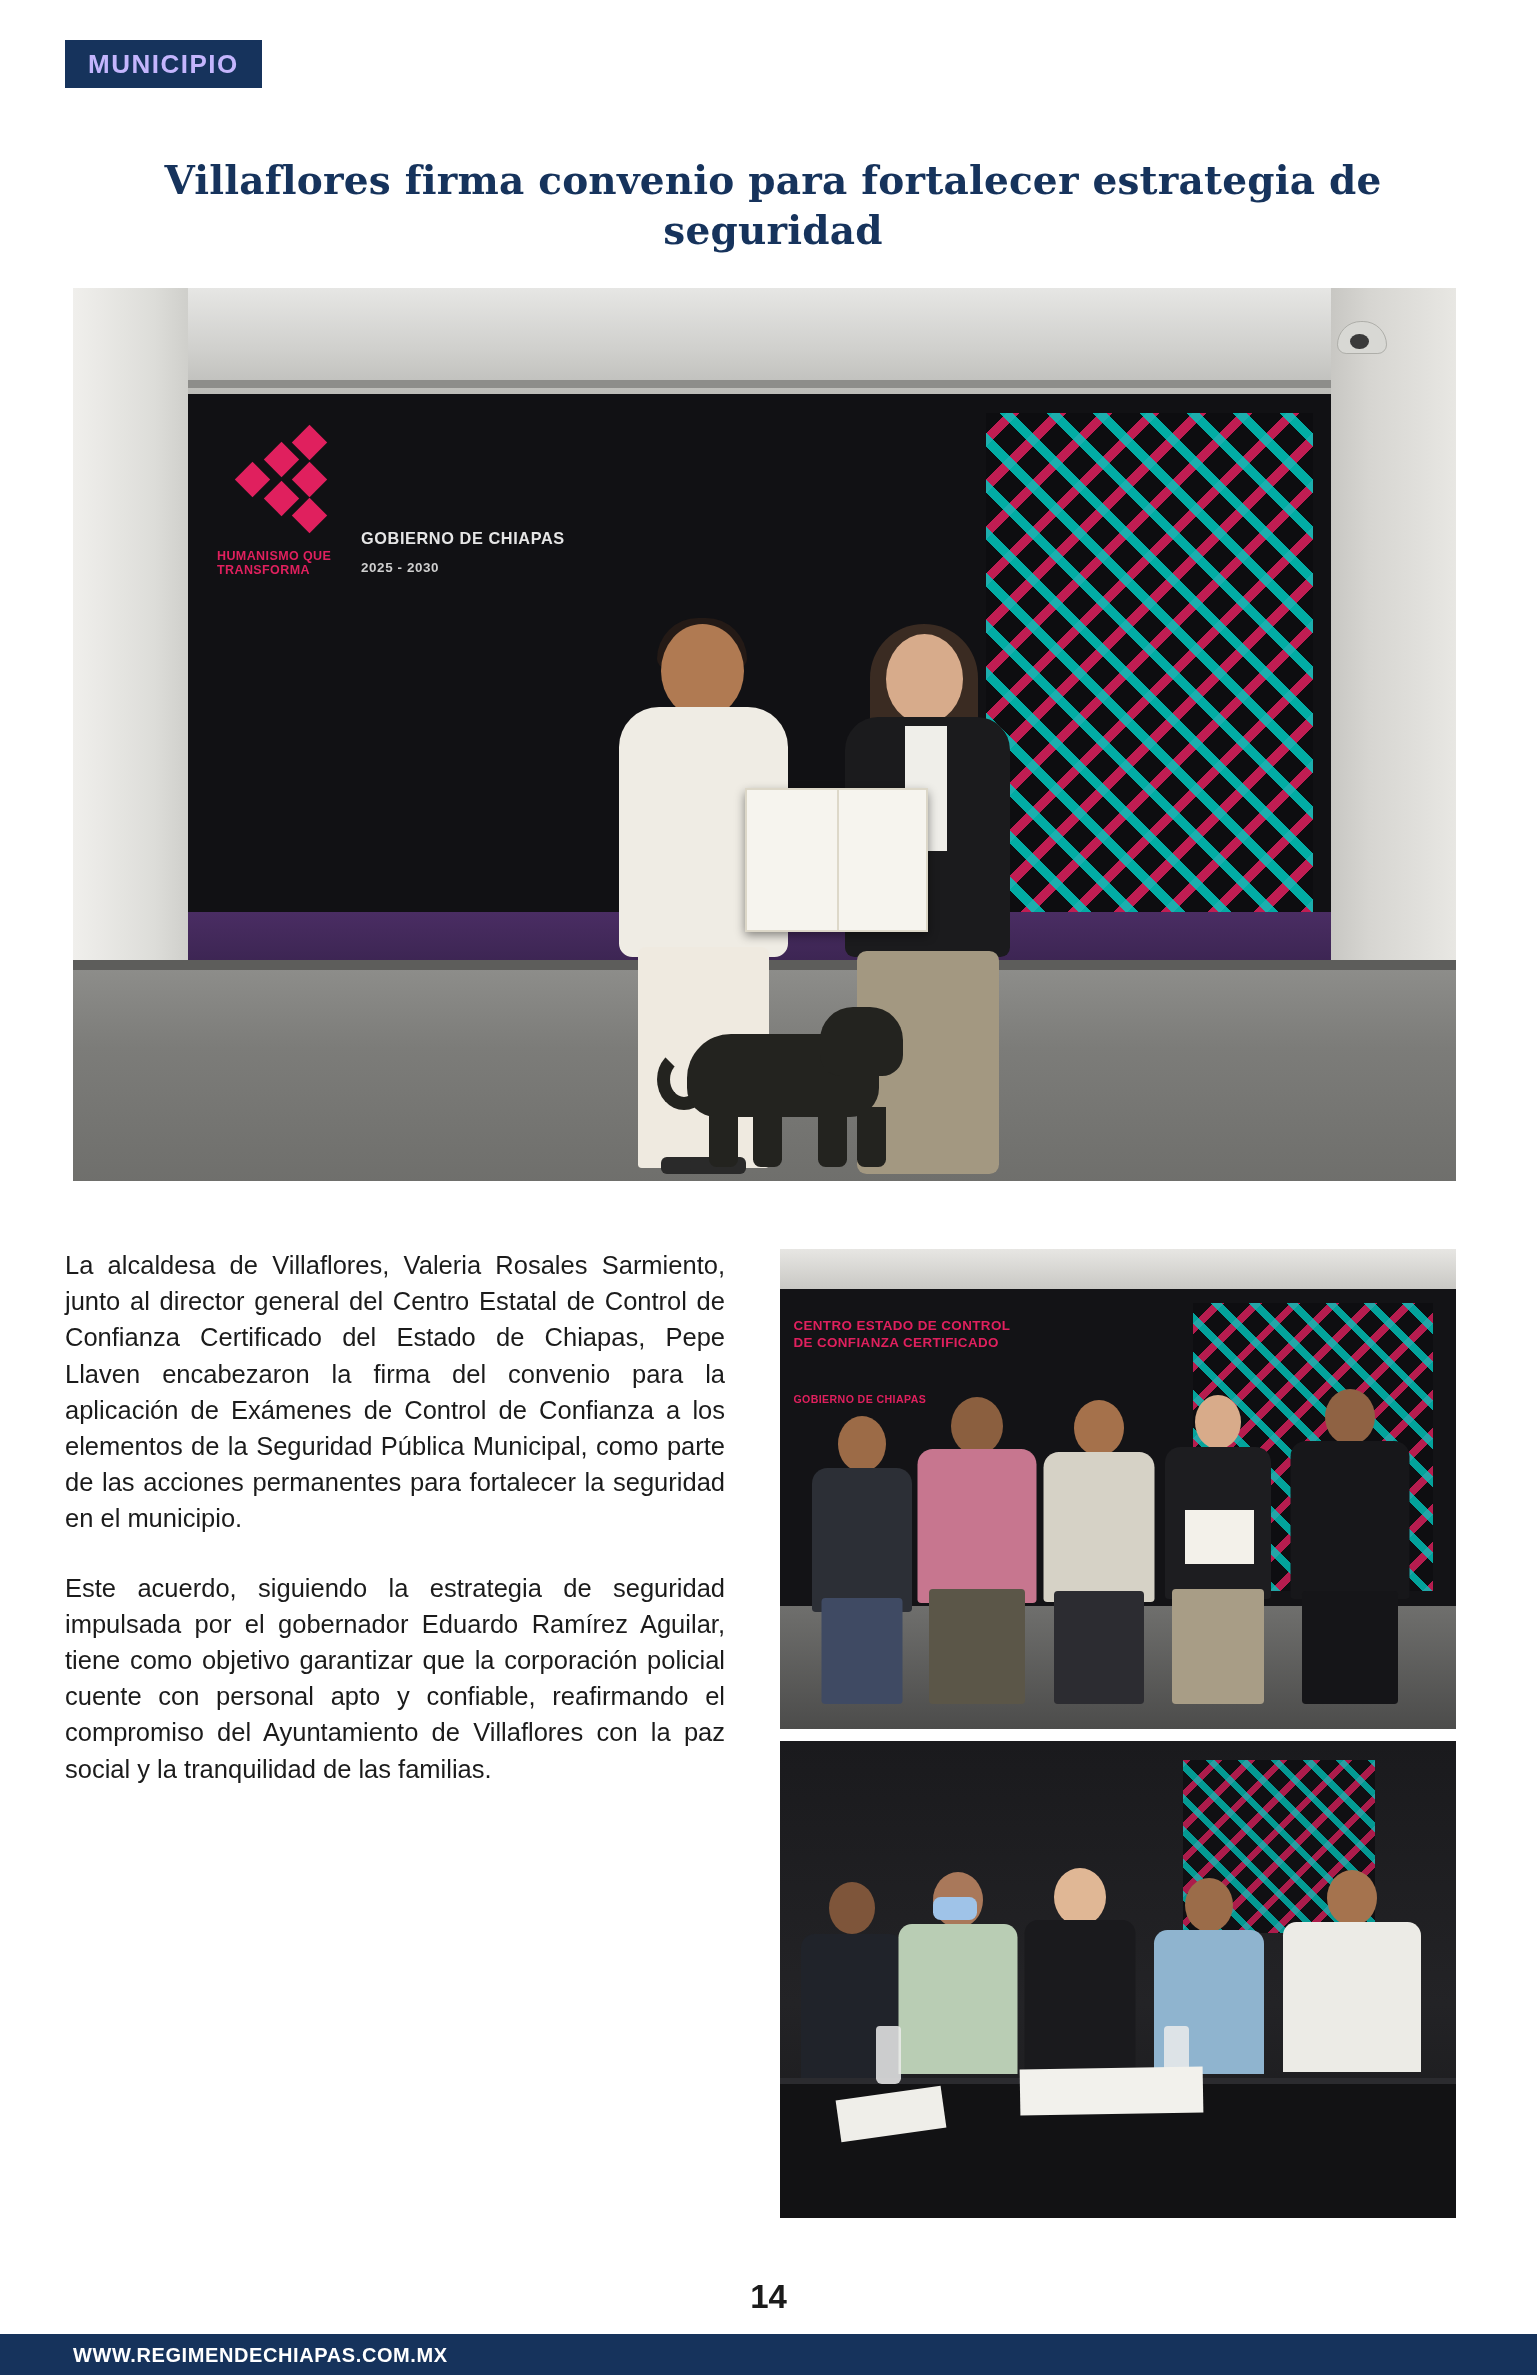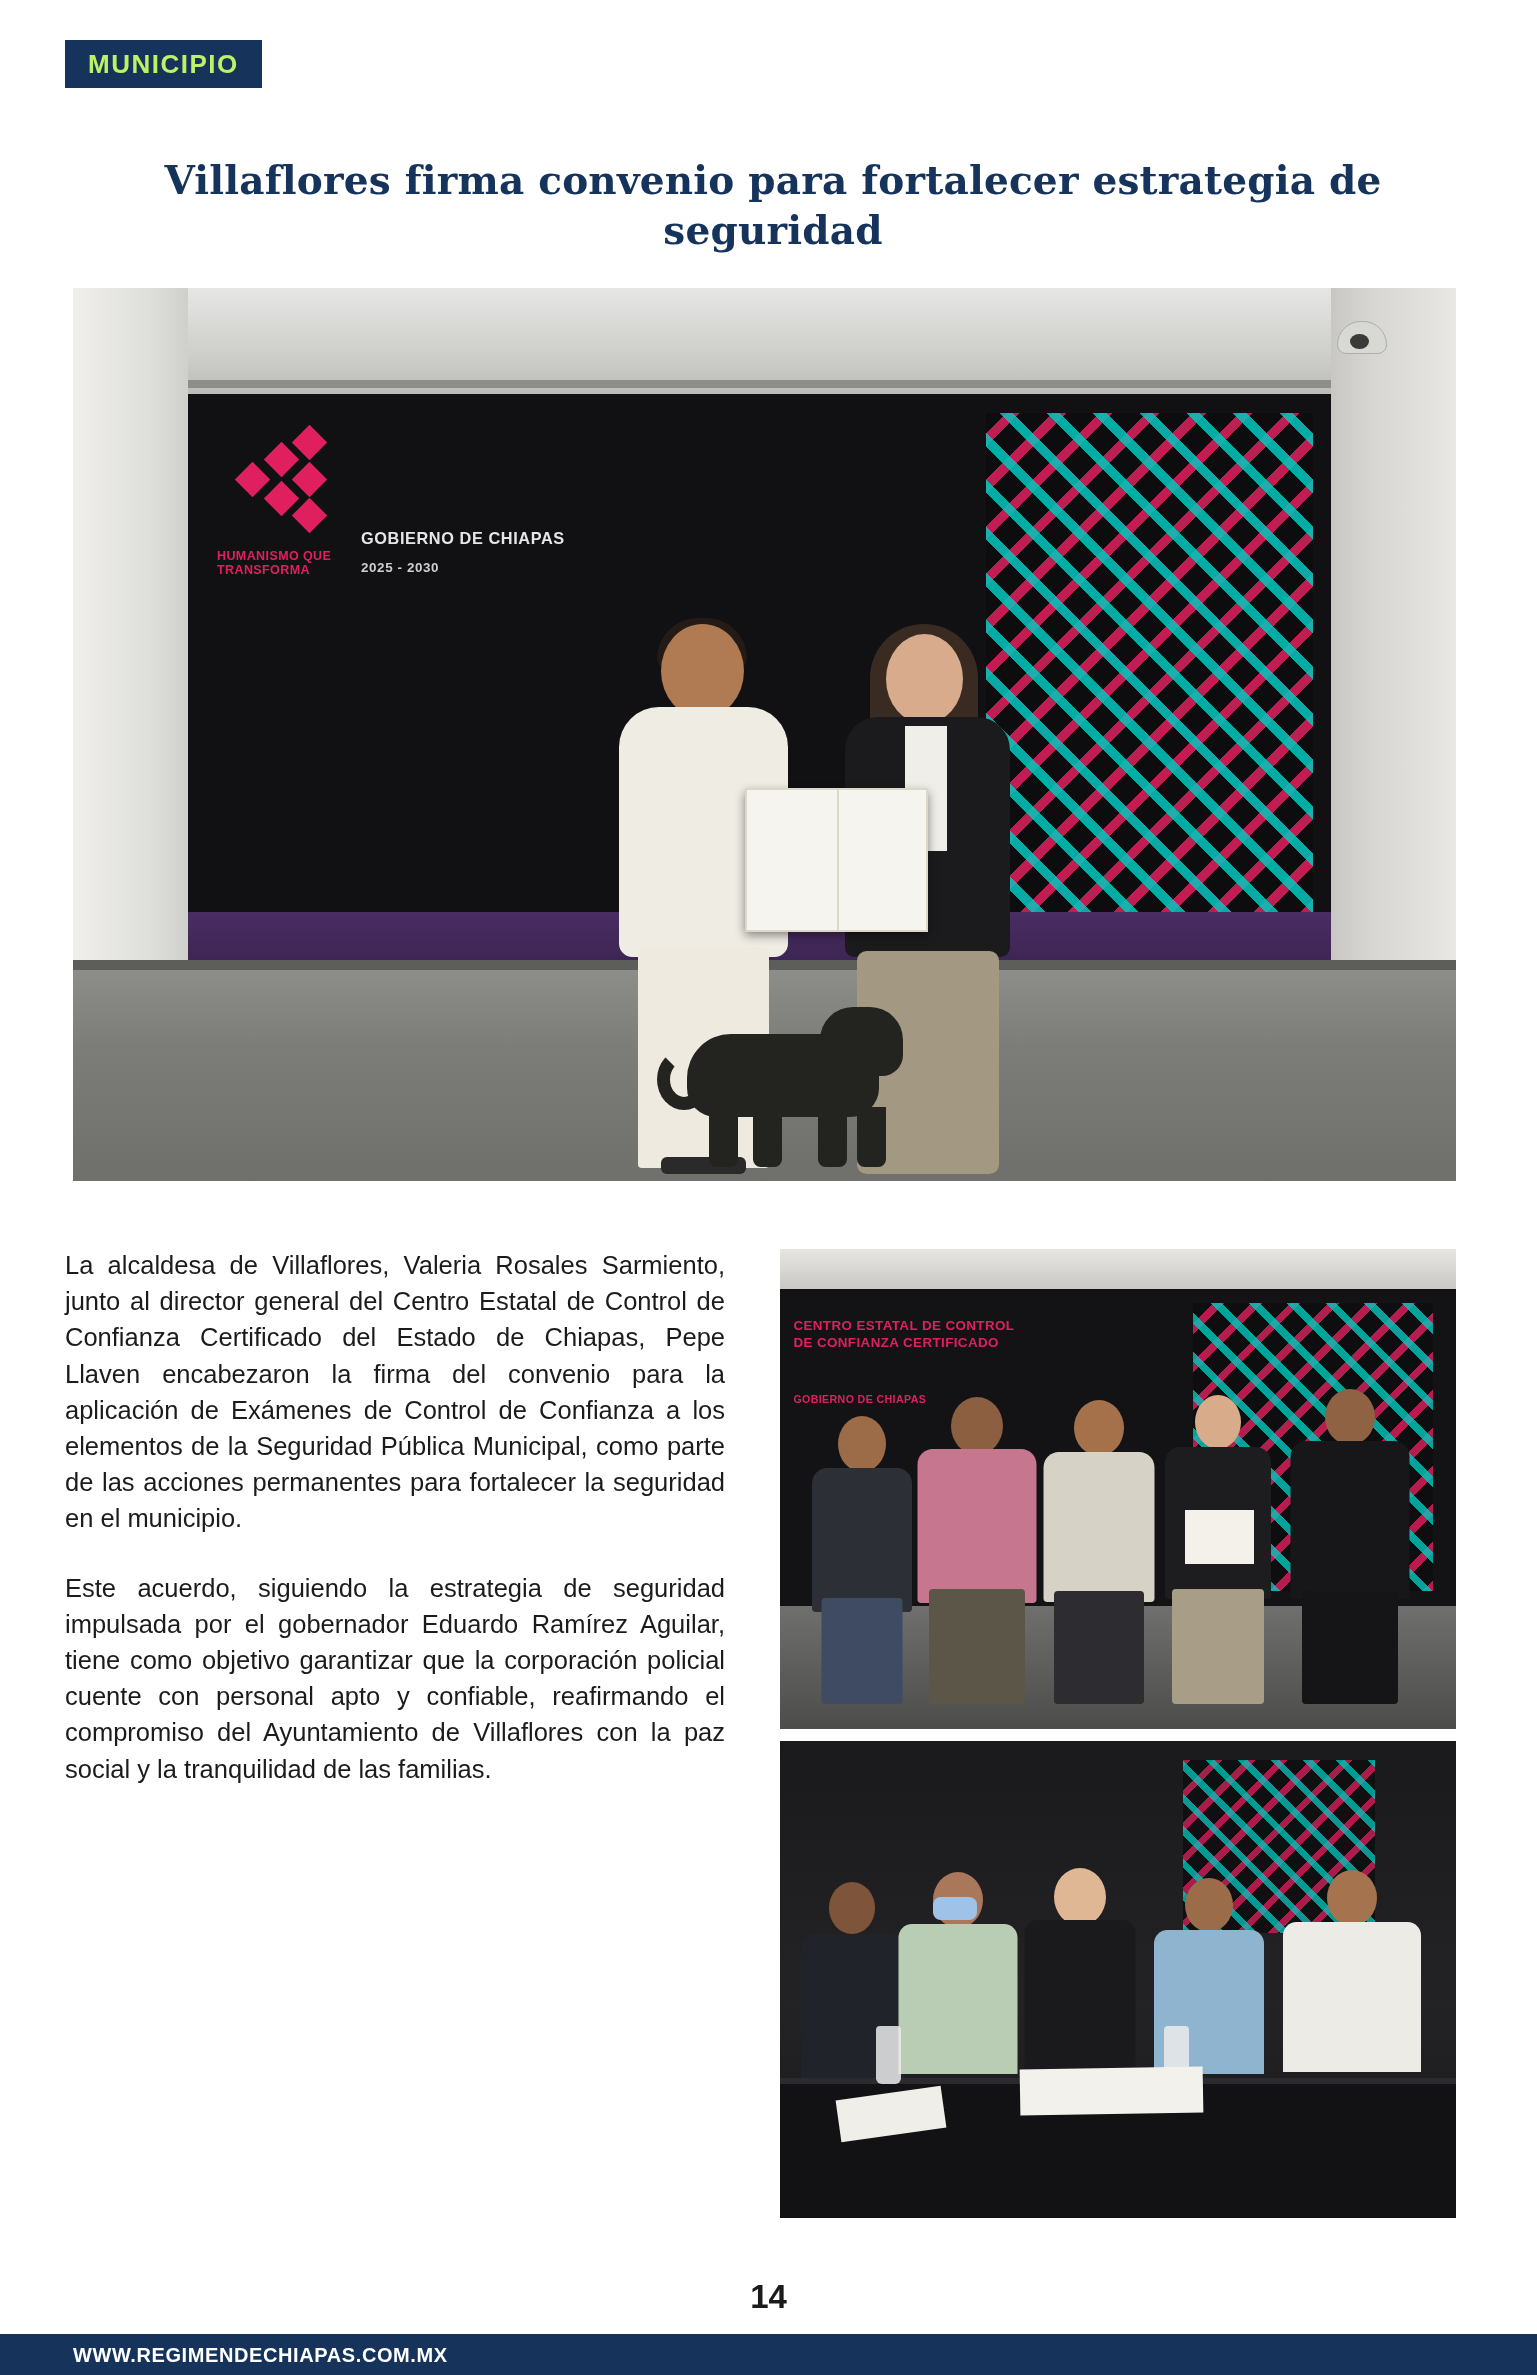--- a/index.html
+++ b/index.html
@@ -19,21 +19,21 @@
     height: 2376px;
     background: #ffffff;
   }
 
   
   .section-tag {
     position: absolute;
     left: 65px;
     top: 40px;
     background: #16335c;
-    color: #bef264;
+    color: #c4b5fd;
     font-size: 26px;
     font-weight: bold;
     letter-spacing: 1.5px;
     padding: 10.6px 23px 11.5px 23px;
     line-height: 1;
   }
 
   
   .headline {
     position: absolute;
@@ -321,21 +321,21 @@
 
   <div class="col-text">
     <p>La alcaldesa de Villaflores, Valeria Rosales Sarmiento, junto al director general del Centro Estatal de Control de Confianza Certificado del Estado de Chiapas, Pepe Llaven encabezaron la firma del convenio para la aplicación de Exámenes de Control de Confianza a los elementos de la Seguridad Pública Municipal, como parte de las acciones permanentes para fortalecer la seguridad en el municipio.</p>
     <p>Este acuerdo, siguiendo la estrategia de seguridad impulsada por el gobernador Eduardo Ramírez Aguilar, tiene como objetivo garantizar que la corporación policial cuente con personal apto y confiable, reafirmando el compromiso del Ayuntamiento de Villaflores con la paz social y la tranquilidad de las familias.</p>
   </div>
 
   <div class="photo-group">
     <div class="pg-ceiling"></div>
     <div class="pg-back"></div>
     <div class="pg-textile"></div>
-    <div class="pg-logo-text">CENTRO ESTATAL DE CONTROL DE CONFIANZA CERTIFICADO</div>
+    <div class="pg-logo-text">CENTRO ESTADO DE CONTROL DE CONFIANZA CERTIFICADO</div>
     <div class="pg-logo-text" style="top: 144px; font-size: 10.6px;">GOBIERNO DE CHIAPAS</div>
     <div class="pg-floor"></div>
 
     <div class="pg-p" style="left: 29px; width: 106px; height: 288px;">
       <div class="h" style="width:48px;height:56px;background:#9c6b47;"></div>
       <div class="b" style="width:100px;height:144px;background:#2c2f36;"></div>
       <div class="l" style="width:81px;height:106px;background:#3f4a63;"></div>
     </div>
     <div class="pg-p" style="left: 134px; width: 125px; height: 307px;">
       <div class="h" style="width:52px;height:58px;background:#8b5f3f;"></div>

